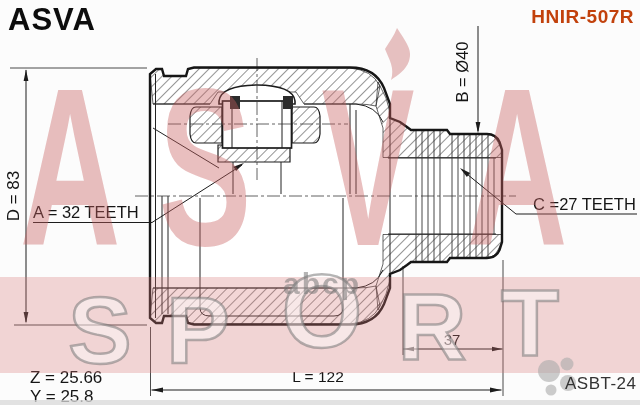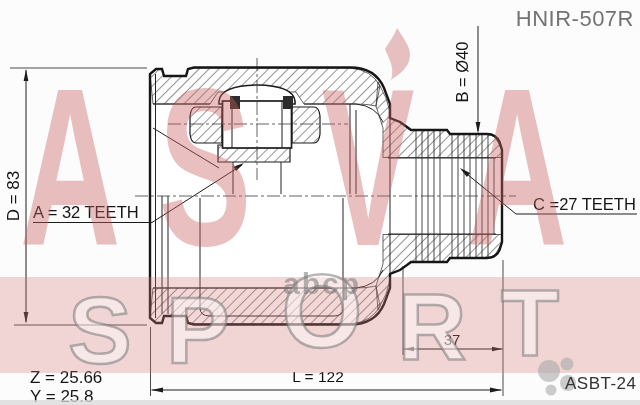--- a/index.html
+++ b/index.html
@@ -1,30 +1,31 @@
 <!DOCTYPE html>
 <html><head>
 <meta charset="utf-8">
 <style>
   html,body{margin:0;padding:0;background:#e8e8e8;}
   .page{position:relative;width:640px;height:405px;background:#fcfcfc;overflow:hidden;
         font-family:"Liberation Sans", sans-serif;}
   .brand-logo{position:absolute;left:8px;top:2px;font-size:31px;font-weight:bold;
               color:#0d0d0d;letter-spacing:1px;}
-  .part-number{position:absolute;right:6px;top:6px;font-size:22px;font-weight:normal;
-               color:#737373;letter-spacing:.5px;}
+  .part-number{position:absolute;right:6px;top:6px;font-size:19px;font-weight:bold;
+               color:#c2410c;letter-spacing:.5px;}
   svg text{font-family:"Liberation Sans", sans-serif;}
   svg .wm-serif{font-family:"Liberation Serif", serif;}
   .bottom-edge{position:absolute;left:0;bottom:0;width:640px;height:5px;background:#d9d9d9;opacity:.75;}
 </style>
 </head>
 <body>
 
 <div class="page">
 
+  <div class="brand-logo">ASVA</div>
   <div class="part-number">HNIR-507R</div>
 
   <svg width="640" height="405" viewBox="0 0 640 405" style="position:absolute;left:0;top:0;">
     <defs>
       <pattern id="h" width="7" height="7" patternUnits="userSpaceOnUse" patternTransform="rotate(45)">
         <line x1="0" y1="0" x2="0" y2="7" stroke="#2a2a2a" stroke-width="1"></line>
       </pattern>
     </defs>
 
     <g>

